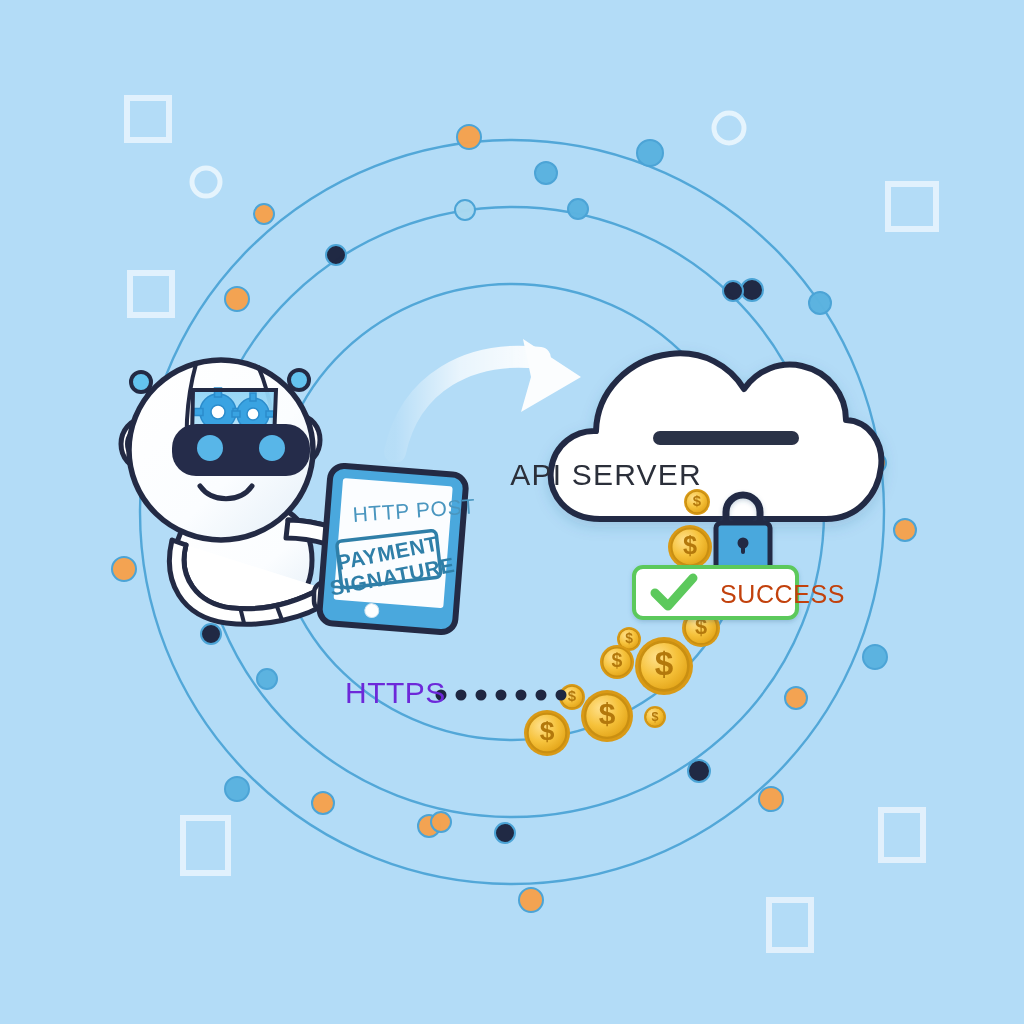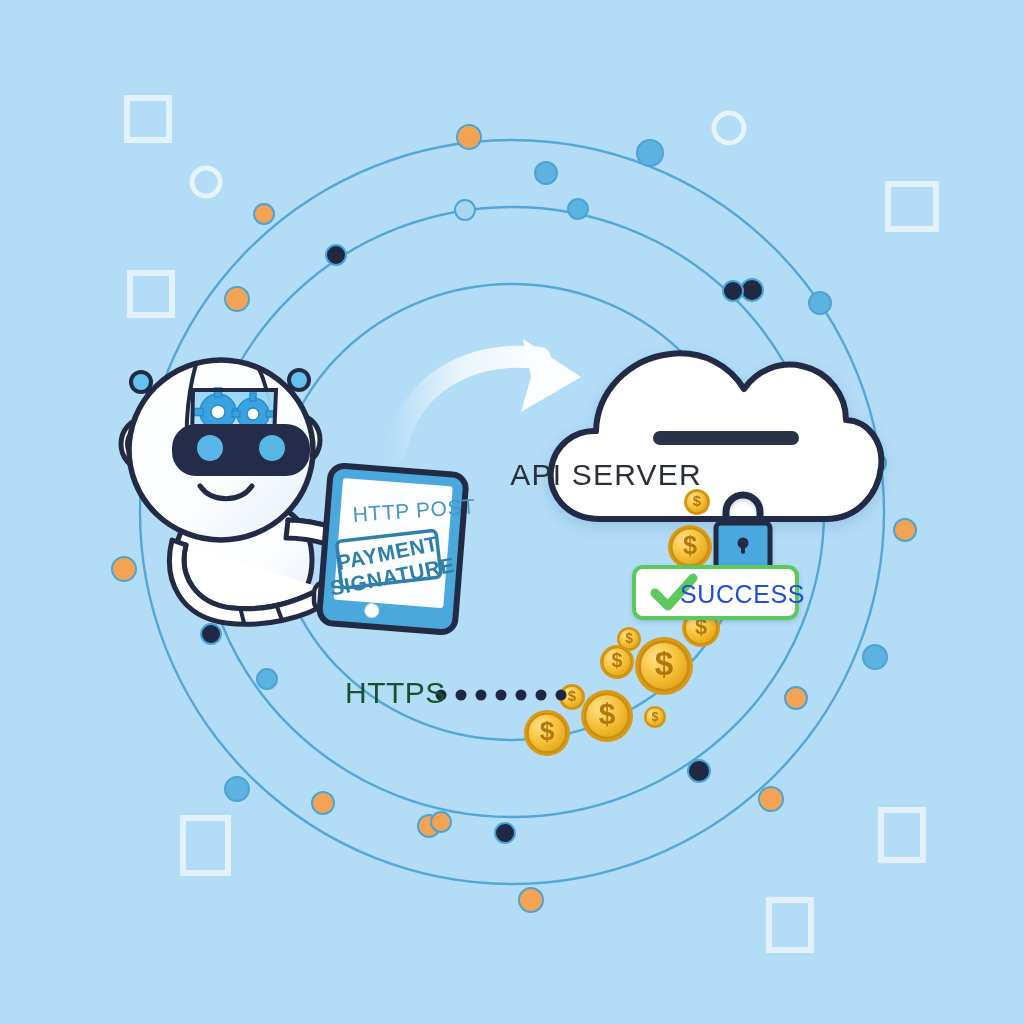--- a/index.html
+++ b/index.html
@@ -11,24 +11,24 @@
   #stage{position:relative;width:1024px;height:1024px;background:#b3dcf7;}
   #scene{position:absolute;inset:0;}
   .lbl{position:absolute;}
   
   #api-server-label{
     left:0;top:458px;width:1024px;text-align:center;
     font-size:30px;letter-spacing:1.2px;color:#2b2f3a;
     transform:translateX(94px);
   }
   #success-label{
-    left:680px;top:580px;font-size:25px;letter-spacing:0.6px;color:#1d4ed8;
+    left:720px;top:580px;font-size:25px;letter-spacing:0.6px;color:#c2410c;
   }
   #https-label{
-    left:345px;top:676px;font-size:30px;letter-spacing:0.5px;color:#14532d;
+    left:345px;top:676px;font-size:30px;letter-spacing:0.5px;color:#6d28d9;
   }
   #http-post-label{
     left:352px;top:503px;font-size:21px;letter-spacing:0.6px;color:#4a96bf;
     transform:rotate(-4deg);transform-origin:left top;
   }
   .stamp-line{
     position:absolute;color:#2f7fa8;font-size:21px;font-weight:bold;
     letter-spacing:0.5px;white-space:nowrap;
   }
 </style>

